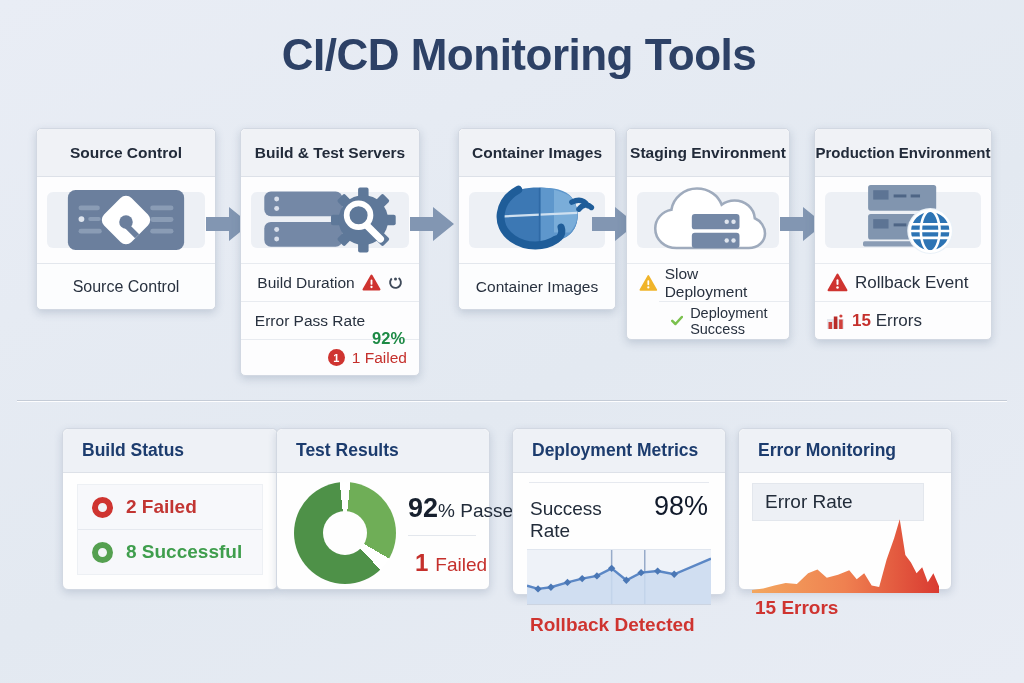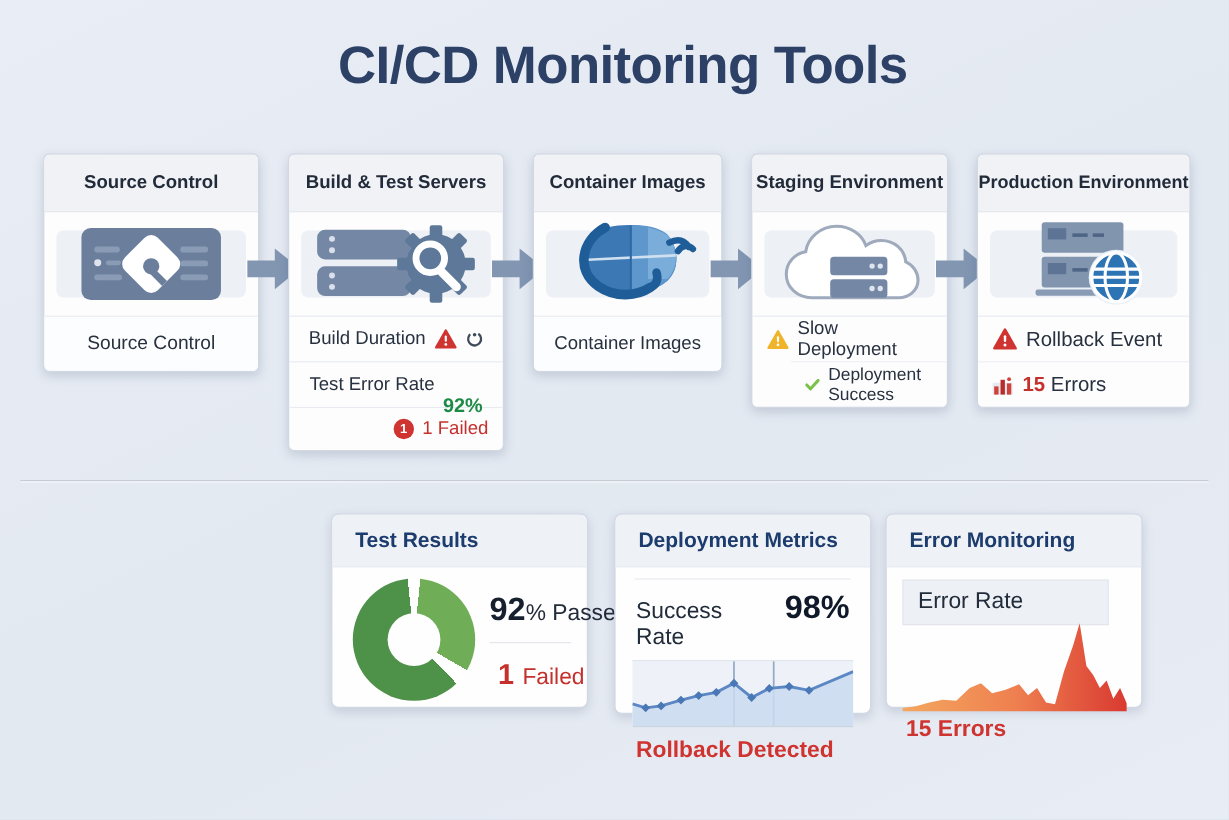--- a/index.html
+++ b/index.html
@@ -72,21 +72,21 @@
   .donut::after { content:""; position:absolute; left:29px; top:29px; width:44px; height:44px; border-radius:50%; background:#fefefe; }
   .tr-passed { position:absolute; left:131px; top:64px; color:#222c3a; font-size:19px; white-space:nowrap; }
   .tr-passed b { font-size:27px; font-weight:700; color:#17202e; }
   .tr-div { position:absolute; left:131px; right:13px; top:106px; border-top:1px solid #e3e7ed; }
   .tr-failed { position:absolute; left:138px; top:120px; color:#c5302c; font-size:19px; white-space:nowrap; }
   .tr-failed b { font-size:24px; font-weight:700; margin-right:7px; }
   
   .dm-topline { margin:9px 16px 0; border-top:1px solid #e6e9ef; }
   .dm-metric { display:flex; align-items:baseline; gap:14px; padding:8px 17px 7px; }
   .dm-label { font-size:19px; color:#222c3a; }
-  .dm-value { font-size:27px; font-weight:700; color:#10192a; }
+  .dm-value { font-size:27px; font-weight:400; color:#10192a; }
   .chart-panel {
     margin:0 14px; height:56px; position:relative; background:#eef2f8;
     border-top:1px solid #e0e6ef; border-bottom:1px solid #ccd4e1;
   }
   .dm-status { padding:9px 17px; color:#cf3430; font-size:19px; font-weight:600; }
   
   .em-body { position:relative; height:148px; }
   .em-strip { position:absolute; left:13px; top:10px; width:172px; height:38px; background:#edf0f5; border:1px solid #e3e7ed; z-index:1; }
   .em-label { position:absolute; left:26px; top:18px; font-size:19px; color:#222c3a; z-index:3; }
   .em-chart { position:absolute; left:13px; bottom:28px; width:187px; height:76px; z-index:2; }
@@ -162,34 +162,34 @@
         <path d="M9.5,1.5 L17.5,15.5 L1.5,15.5 Z" fill="#cf3430" stroke="#cf3430" stroke-width="2" stroke-linejoin="round"></path>
         <rect x="8.6" y="5.6" width="1.8" height="5.2" rx="0.9" fill="#ffffff"></rect>
         <circle cx="9.5" cy="13" r="1.15" fill="#ffffff"></circle>
       </svg>
       <svg width="15" height="15" viewBox="0 0 15 15">
         <circle cx="7.5" cy="7.5" r="5.4" fill="none" stroke="#3f4a5a" stroke-width="1.9" stroke-dasharray="26 9" transform="rotate(-55 7.5 7.5)"></circle>
         <circle cx="7.5" cy="4" r="1.5" fill="#3f4a5a"></circle>
       </svg>
     </div>
     <div class="prow center">
-      <span>Test Error Rate</span>
+      <span>Error Pass Rate</span>
       <span class="green-val">92%</span>
     </div>
     <div class="prow right">
       <span class="badge1">1</span>
       <span class="red-text">1 Failed</span>
     </div>
   </div>
 
   <svg class="arrow" style="left:410px;" width="44" height="44" viewBox="0 0 44 44">
     <polygon points="0,15 23,15 23,5 44,22 23,39 23,29 0,29" fill="#8296b2"></polygon>
   </svg>
 
-  <div class="pcard" style="left:444px; width:158px;">
+  <div class="pcard" style="left:458px; width:158px;">
     <div class="pcard-header">Container Images</div>
     <div class="icon-stage">
       <div class="icon-backplate"></div>
       <svg width="116" height="76" viewBox="0 0 130 84">
         <path d="M34,14 C46,2 96,2 106,20 C114,34 112,54 96,62 C72,73 44,70 33,56 C22,42 24,24 34,14 Z" fill="#3c78b4"></path>
         <path d="M68,6 C86,5 102,10 106,20 C114,34 112,54 96,62 C88,66 78,68 68,68 Z" fill="#5e97cc"></path>
         <path d="M84,8 C96,11 104,15 106,20 C112,31 112,46 102,56 L84,56 Z" fill="#7fb0da" opacity="0.85"></path>
         <line x1="28" y1="38" x2="110" y2="34" stroke="#cfe0f0" stroke-width="2.5"></line>
         <line x1="68" y1="6" x2="68" y2="68" stroke="#2f6aa6" stroke-width="2"></line>
         <path d="M44,8 C22,20 16,48 38,63 C54,74 74,72 86,64" fill="none" stroke="#1f5d99" stroke-width="9" stroke-linecap="round"></path>
@@ -278,20 +278,33 @@
         <rect x="6.8" y="3.5" width="3.6" height="12.5" fill="#b82b28"></rect>
         <rect x="12.1" y="6.5" width="3.6" height="9.5" fill="#d0413c"></rect>
         <circle cx="13.9" cy="3" r="1.6" fill="#d0413c"></circle>
       </svg>
       <span><b class="red-text" style="font-weight:700;">15</b><span> Errors</span></span>
     </div>
   </div>
 
   <div class="section-divider"></div>
 
+  <div class="dcard" style="left:62px; width:216px; height:162px;">
+    <div class="dcard-header">Build Status</div>
+    <div class="bs-panel">
+      <div class="status-row" style="color:#c23532;">
+        <span class="ring red"></span>
+        <span>2 Failed</span>
+      </div>
+      <div class="status-row" style="color:#3f9e4d;">
+        <span class="ring green"></span>
+        <span>8 Successful</span>
+      </div>
+    </div>
+  </div>
 
   <div class="dcard" style="left:276px; width:214px; height:162px;">
     <div class="dcard-header">Test Results</div>
     <div class="donut" style="background: conic-gradient(from -6deg, rgb(255, 255, 255) 0deg, rgb(255, 255, 255) 12deg, rgb(111, 174, 87) 12deg, rgb(111, 174, 87) 126deg, rgb(255, 255, 255) 126deg, rgb(255, 255, 255) 142deg, rgb(78, 145, 72) 142deg, rgb(78, 145, 72) 360deg);"></div>
     <div class="tr-passed"><b>92</b><span>% Passed</span></div>
     <div class="tr-div"></div>
     <div class="tr-failed"><b>1</b><span>Failed</span></div>
   </div>
 
   <div class="dcard" style="left:512px; width:214px; height:167px;">

